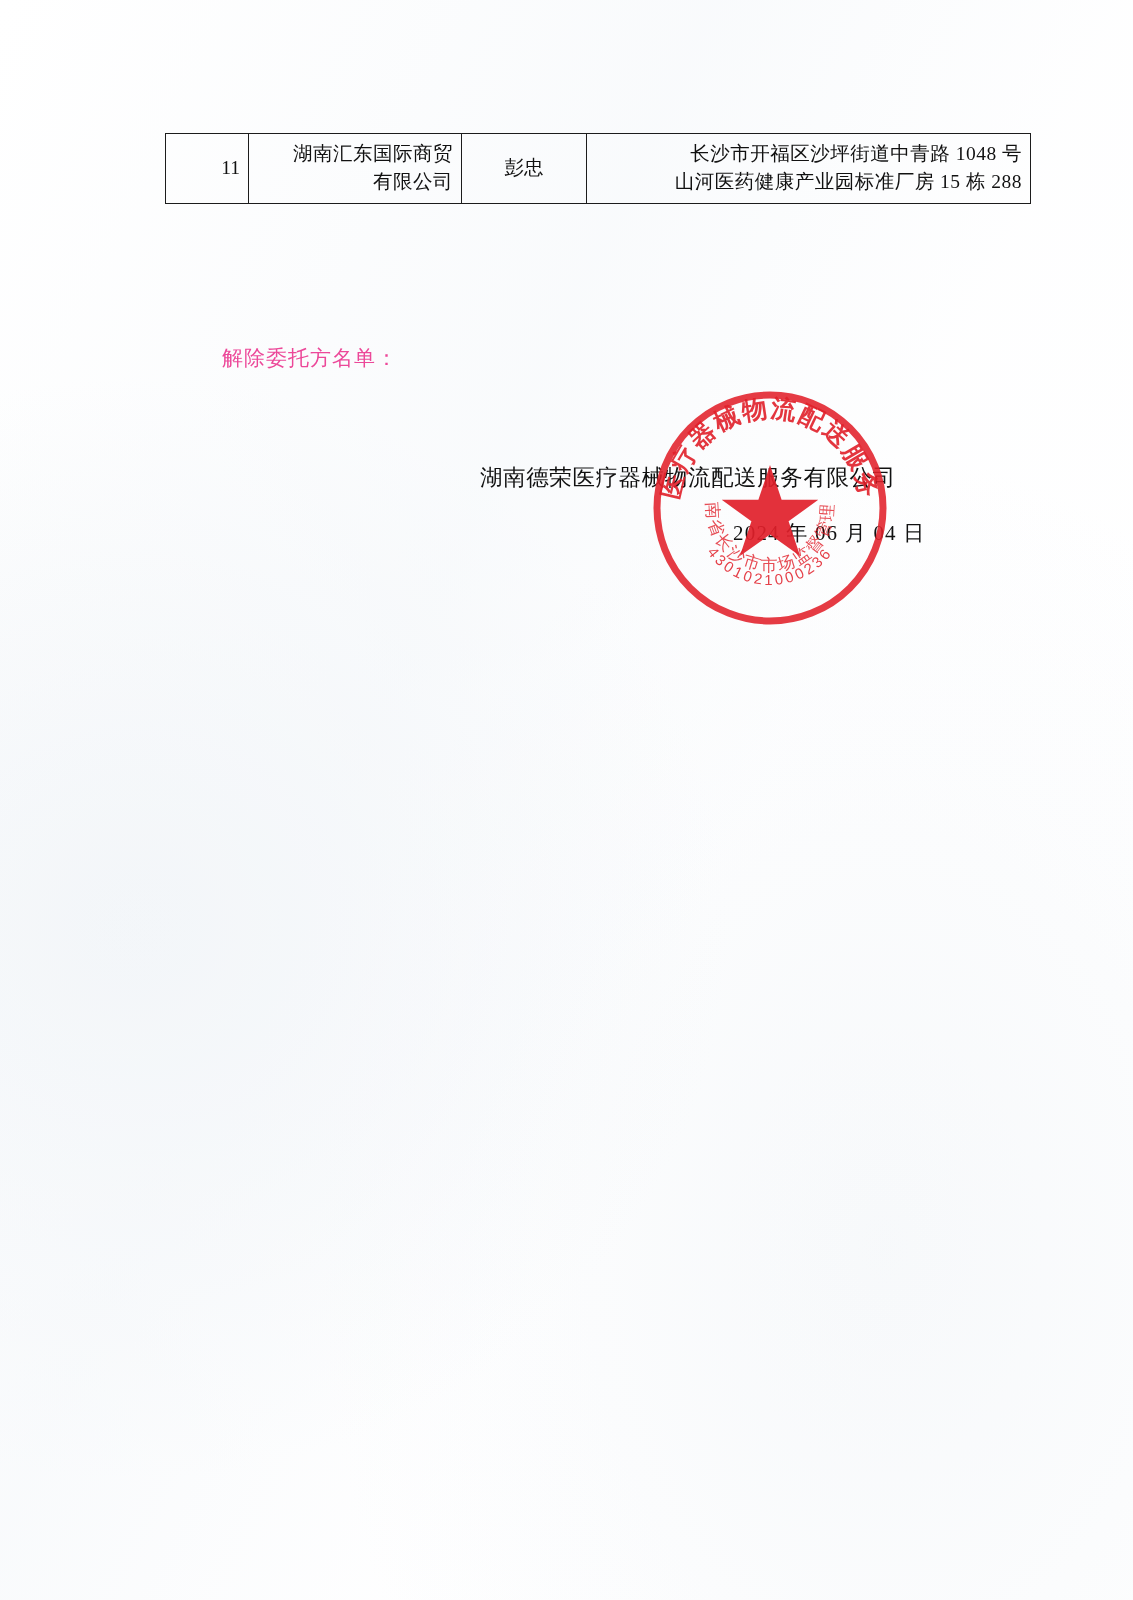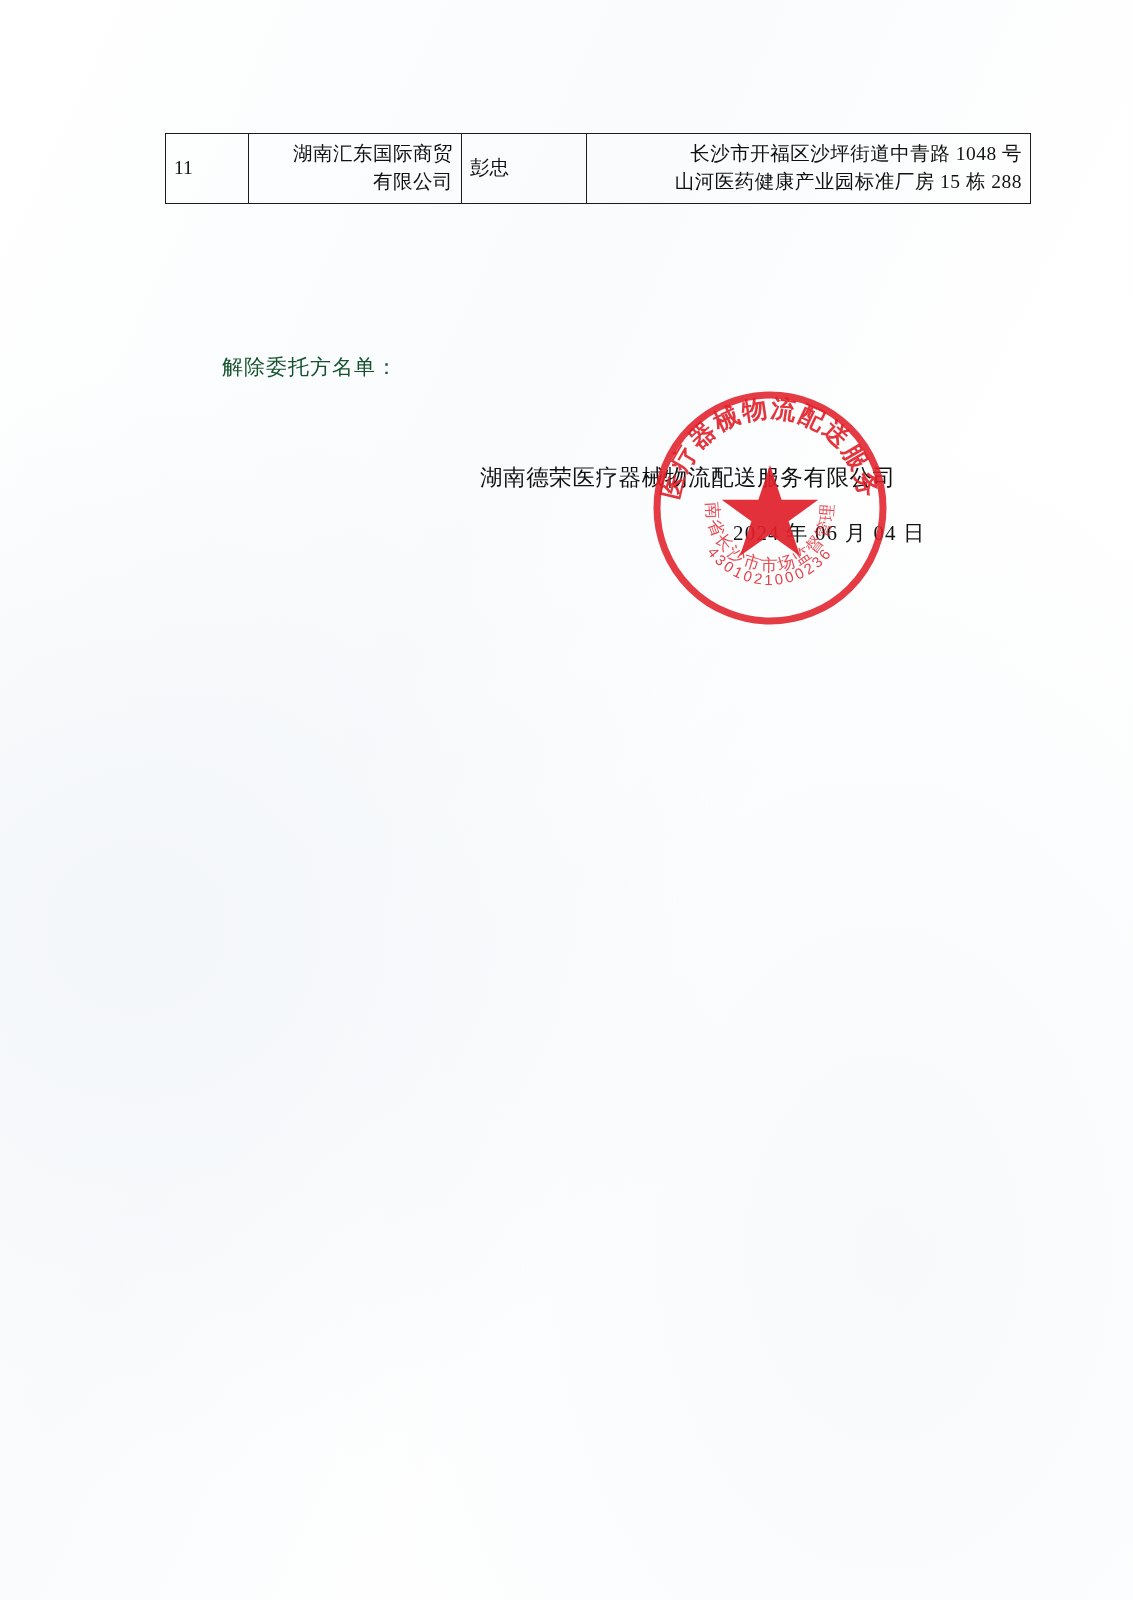--- a/index.html
+++ b/index.html
@@ -47,46 +47,47 @@
     border: 1px solid #1c1c1c;
     padding: 6px 8px 8px 8px;
     vertical-align: middle;
     font-size: 19.5px;
     line-height: 1.42;
     color: #111;
     font-family: "Liberation Serif", "DejaVu Serif", serif;
   }
   td.c-idx {
     width: 66px;
-    text-align: left;
+    text-align: right;
     font-size: 18px;
   }
   td.c-name {
     width: 196px;
     text-align: center;
   }
   td.c-person {
     width: 108px;
+    text-align: center;
   }
   td.c-addr {
     width: 427px;
     text-align: left;
     padding-left: 10px;
   }
   .cell-line { display: block; }
   .cn { letter-spacing: 0.5px; text-align: right; }
 
   
   .para {
     position: absolute;
     left: 222px;
-    top: 353px;
+    top: 344px;
     font-size: 21px;
     letter-spacing: 1px;
-    color: #14532d;
+    color: #ec4899;
   }
 
   
   .sig-company {
     position: absolute;
     left: 480px;
     top: 462px;
     font-size: 22.5px;
     letter-spacing: 0.6px;
     color: #111;

